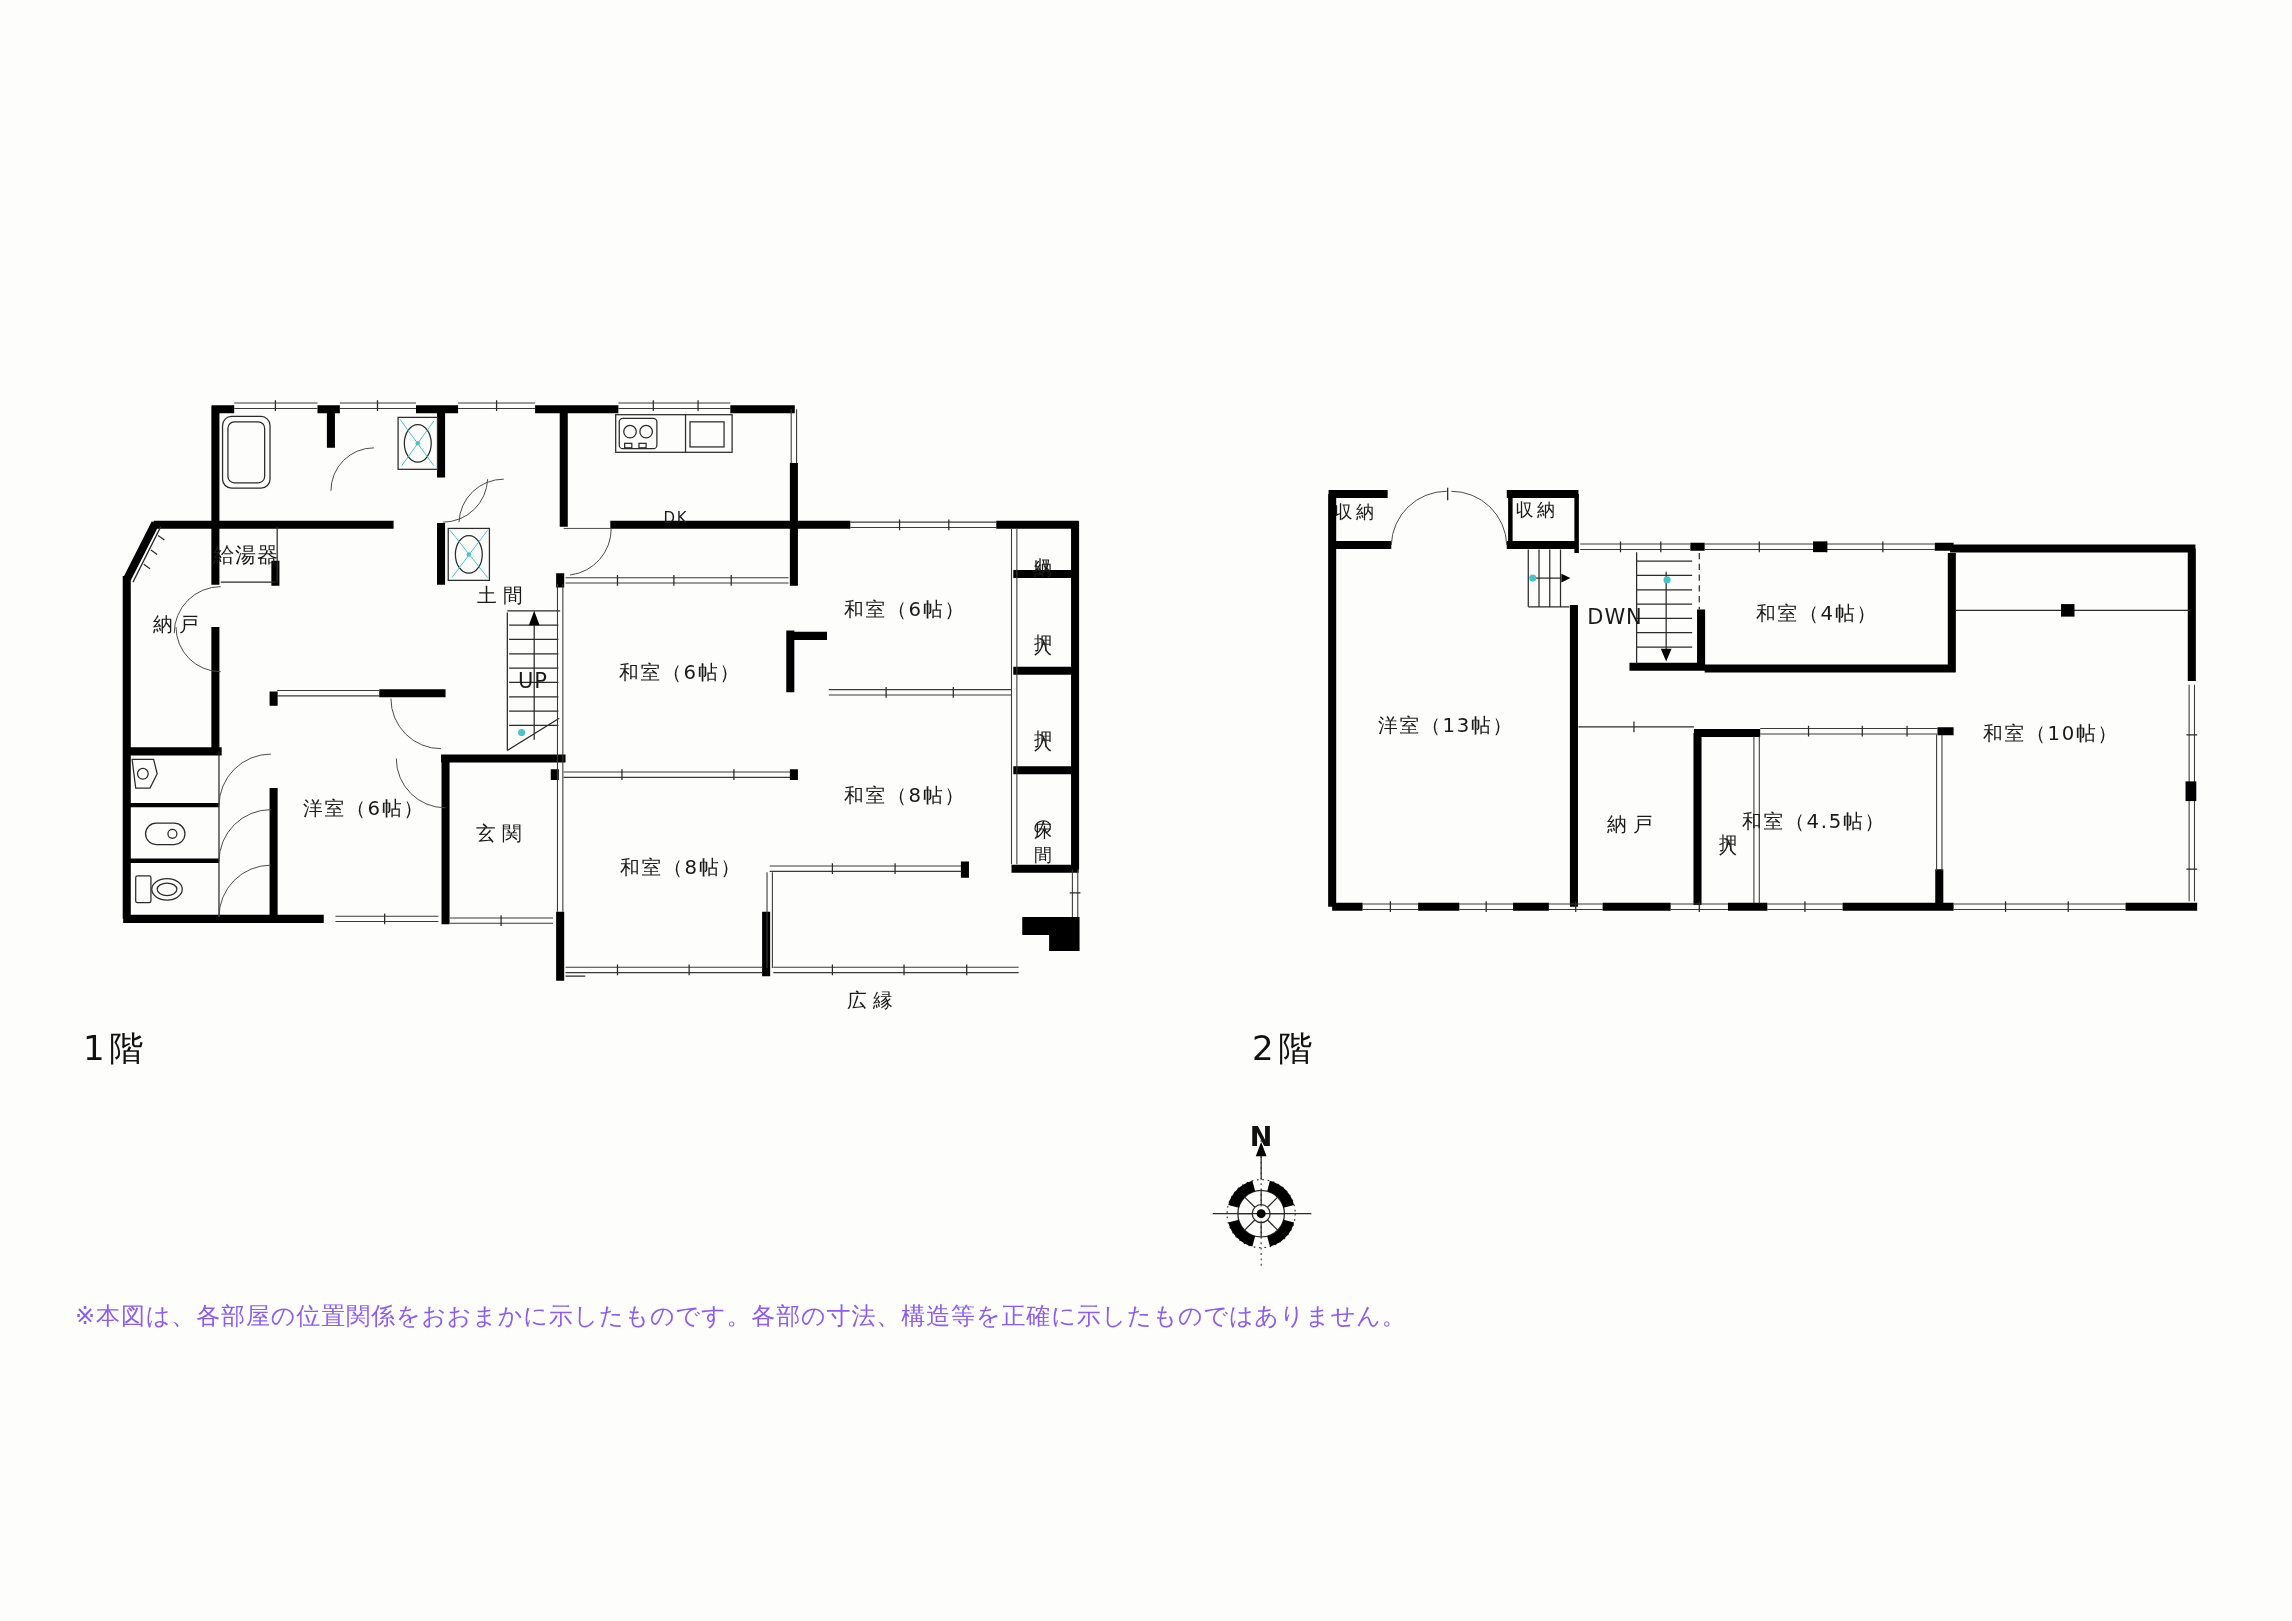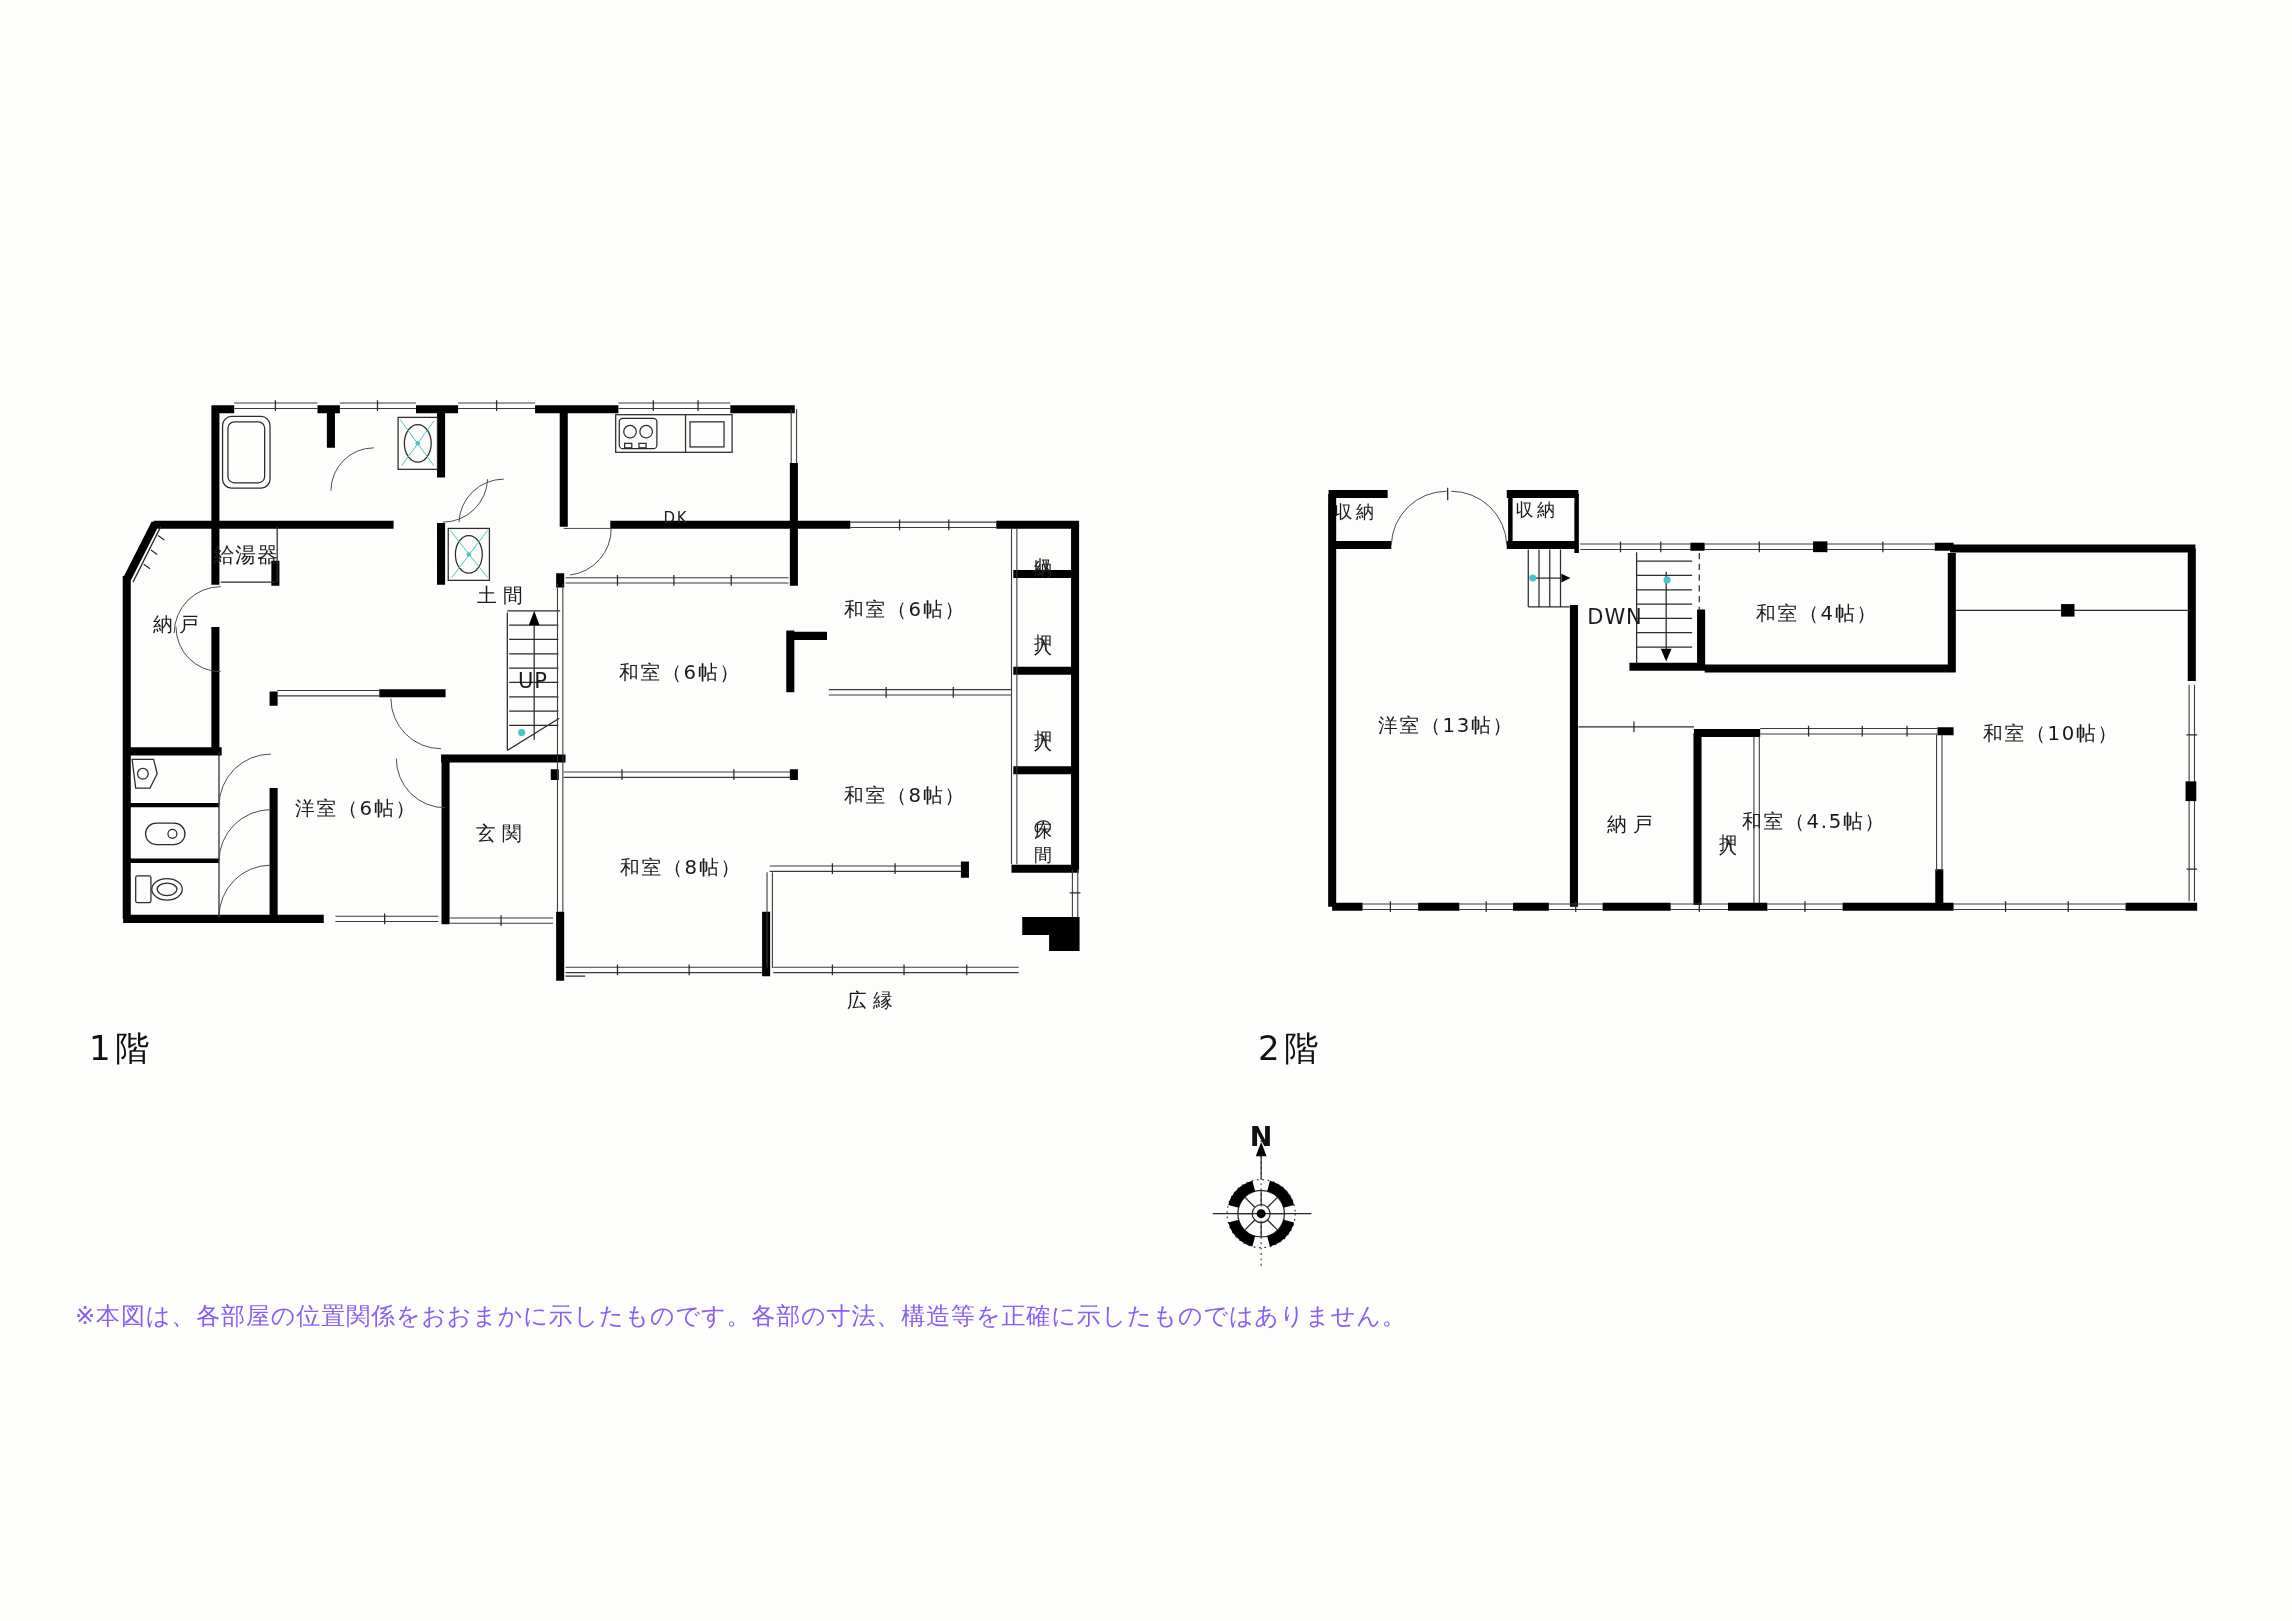--- a/index.html
+++ b/index.html
@@ -9,21 +9,21 @@
     font-family:"DejaVu Sans",sans-serif;
     color:#1a1a1a;overflow:hidden;
   }
   svg{position:absolute;overflow:visible;}
   .lbl{position:absolute;transform:translate(-50%,-50%);white-space:nowrap;
        font-size:19.7px;letter-spacing:1.8px;color:#1a1a1a;}
   .lbl.sm{font-size:18px;letter-spacing:3.6px;}
   .lbl.xs{font-size:21px;letter-spacing:0.9px;}
   .lbl.sp{letter-spacing:6.3px;}
   .lbl.v{writing-mode:vertical-rl;text-orientation:upright;letter-spacing:2.7px;font-size:18px;}
-  .title{position:absolute;font-size:34px;letter-spacing:4.5px;color:#111;margin-left:6px;}
+  .title{position:absolute;font-size:34px;letter-spacing:4.5px;color:#111;}
   .fn{position:absolute;font-size:24px;letter-spacing:0.9px;color:#8b5cf6;}
   .north{position:absolute;transform:translate(-50%,-50%);font-size:27px;font-weight:bold;color:#111;}
   
   .W{stroke:#000;stroke-width:9;fill:none;stroke-linecap:butt;}
   .M{stroke:#000;stroke-width:5;fill:none;}
   .t{stroke:#2b2b2b;stroke-width:1.4;fill:none;}
   .w{stroke:#3a3a3a;stroke-width:1.2;fill:none;}
   .d{stroke:#4a4a4a;stroke-width:1.1;fill:none;}
   .dash{stroke:#333;stroke-width:1.4;fill:none;stroke-dasharray:7 5;}
   .dot{stroke:#333;stroke-width:1.2;fill:none;stroke-dasharray:2 4;}
@@ -252,21 +252,21 @@
 
 <div class="lbl xs" style="left:246px;top:555px">給湯器</div>
 <div class="lbl sp" style="left:179px;top:624px">納戸</div>
 <div class="lbl sp" style="left:503px;top:595px">土間</div>
 <div class="lbl xs" style="left:533px;top:681px">UP</div>
 <div class="lbl" style="left:676px;top:518px;font-size:15px">DK</div>
 <div class="lbl" style="left:680px;top:672px">和室（6帖）</div>
 <div class="lbl" style="left:905px;top:609px">和室（6帖）</div>
 <div class="lbl" style="left:681px;top:867px">和室（8帖）</div>
 <div class="lbl" style="left:905px;top:795px">和室（8帖）</div>
-<div class="lbl" style="left:356px;top:808px">洋室（6帖）</div>
+<div class="lbl" style="left:364px;top:808px">洋室（6帖）</div>
 <div class="lbl sp" style="left:502px;top:833px">玄関</div>
 <div class="lbl sp" style="left:873px;top:1000px">広縁</div>
 <div class="lbl v" style="left:1043px;top:546px">収納</div>
 <div class="lbl v" style="left:1043px;top:622px">押入</div>
 <div class="lbl v" style="left:1043px;top:718px">押入</div>
 <div class="lbl v" style="left:1043px;top:820px">床の間</div>
 
 <div class="lbl sm" style="left:1356px;top:512px">収納</div>
 <div class="lbl sm" style="left:1537px;top:510px">収納</div>
 <div class="lbl" style="left:1446px;top:725px">洋室（13帖）</div>

